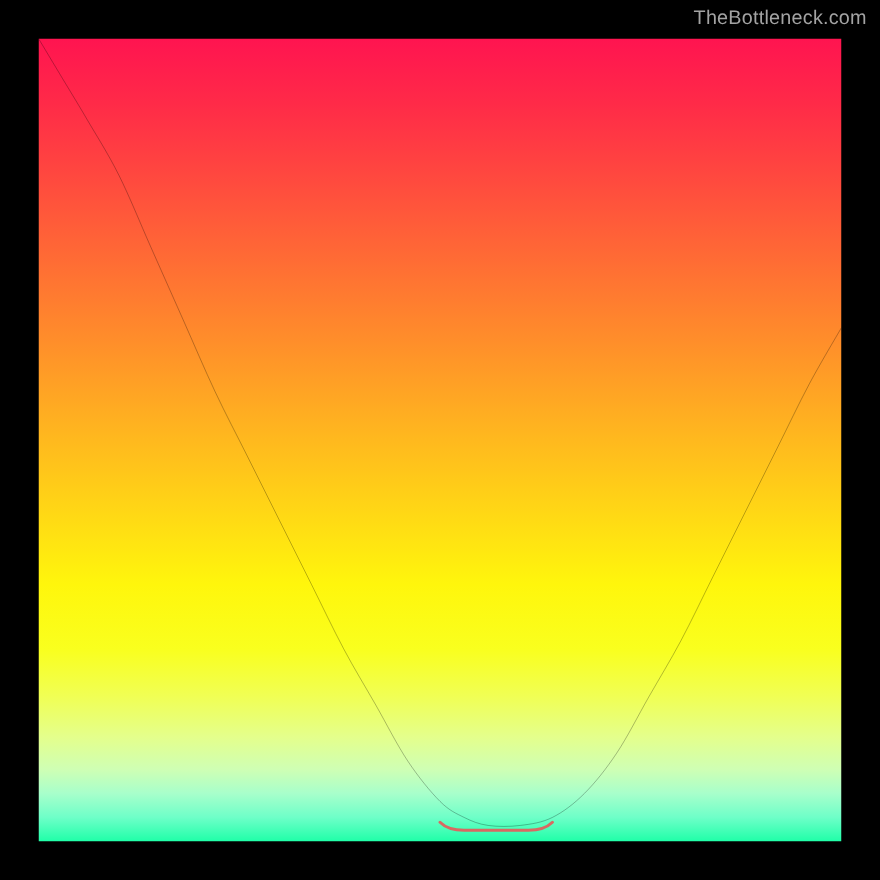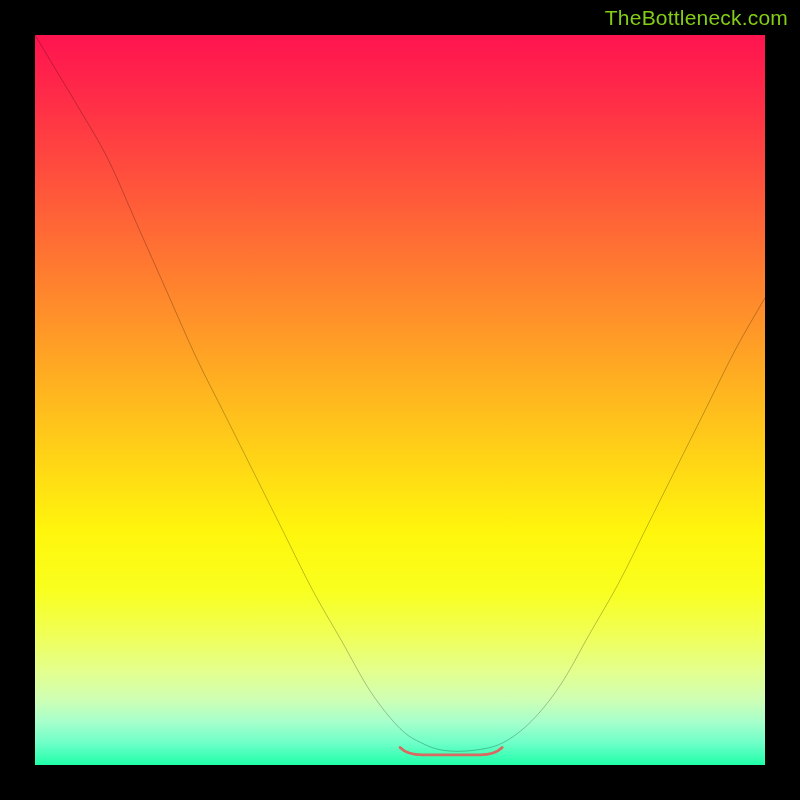--- a/index.html
+++ b/index.html
@@ -8,22 +8,22 @@
     height: 800px;
     background: #000;
     position: relative;
     font-family: Arial, Helvetica, sans-serif;
     overflow: hidden;
   }
   .watermark {
     position: absolute;
     top: 6px;
     right: 12px;
-    color: #84cc16;
-    font-size: 21px;
+    color: #a3a3a3;
+    font-size: 18px;
     font-weight: 500;
     letter-spacing: 0.2px;
     z-index: 3;
   }
   .plot-area {
     position: absolute;
     left: 35px;
     top: 35px;
     width: 730px;
     height: 730px;

